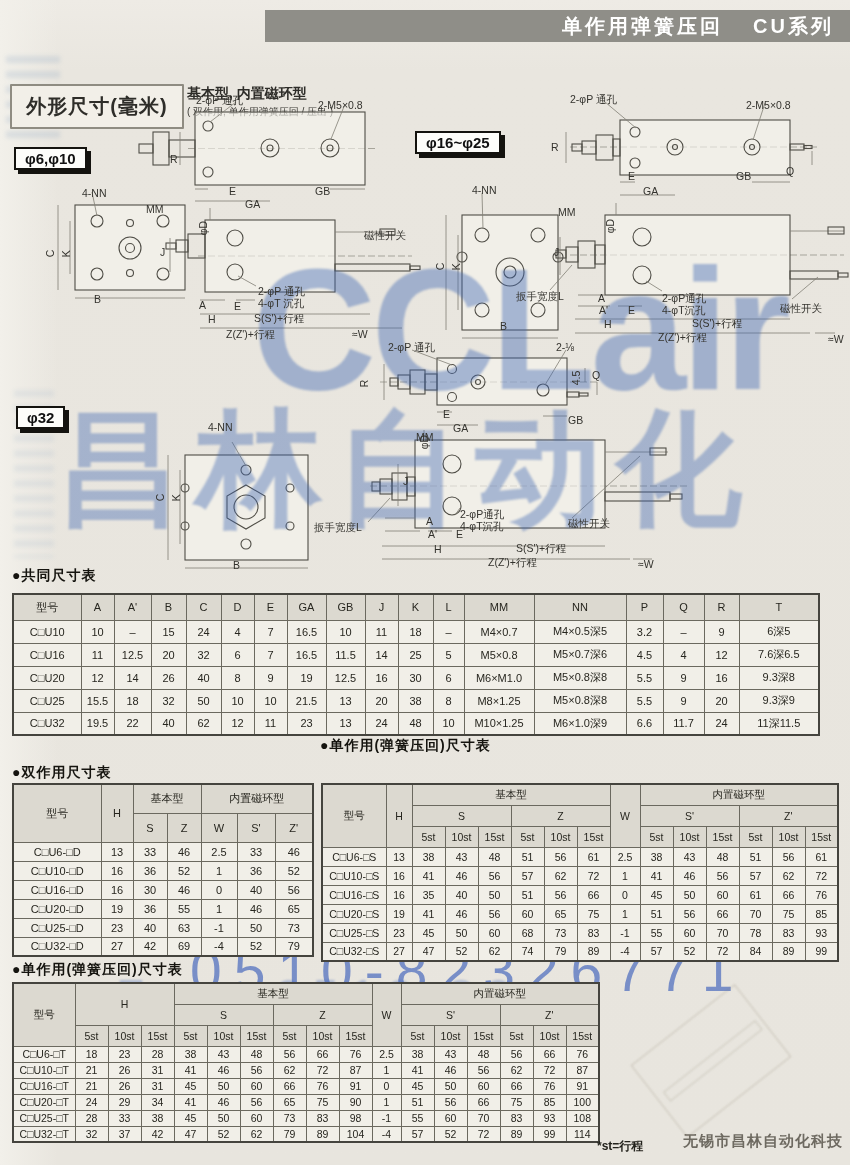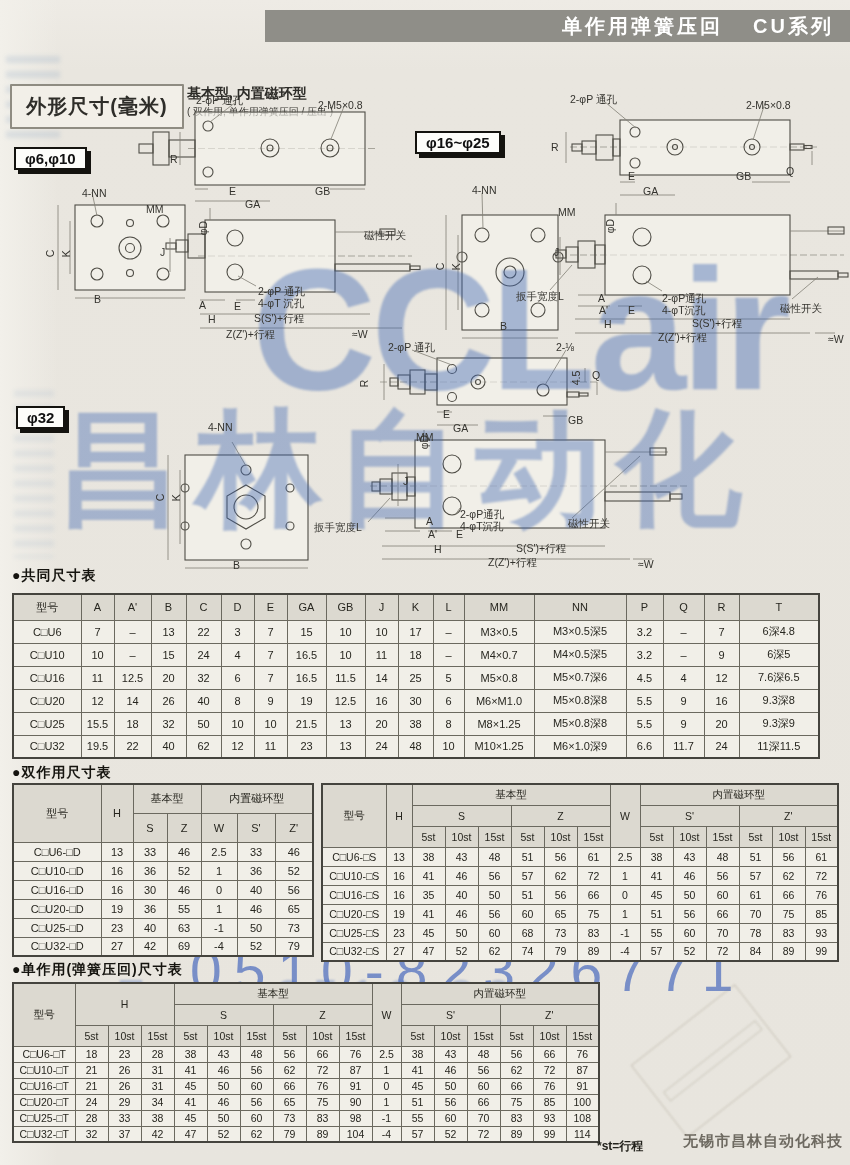--- a/index.html
+++ b/index.html
@@ -303,40 +303,20 @@
             <td>L</td>
             <td>MM</td>
             <td>NN</td>
             <td>P</td>
             <td>Q</td>
             <td>R</td>
             <td>T</td>
           </tr>
         </thead>
         <tbody>
-          <tr style="height: 23px;">
-            <td>C□U6</td>
-            <td>7</td>
-            <td>–</td>
-            <td>13</td>
-            <td>22</td>
-            <td>3</td>
-            <td>7</td>
-            <td>15</td>
-            <td>10</td>
-            <td>10</td>
-            <td>17</td>
-            <td>–</td>
-            <td>M3×0.5</td>
-            <td>M3×0.5深5</td>
-            <td>3.2</td>
-            <td>–</td>
-            <td>7</td>
-            <td>6深4.8</td>
-          </tr>
           <tr style="height: 23px;">
             <td>C□U10</td>
             <td>10</td>
             <td>–</td>
             <td>15</td>
             <td>24</td>
             <td>4</td>
             <td>7</td>
             <td>16.5</td>
             <td>10</td>

